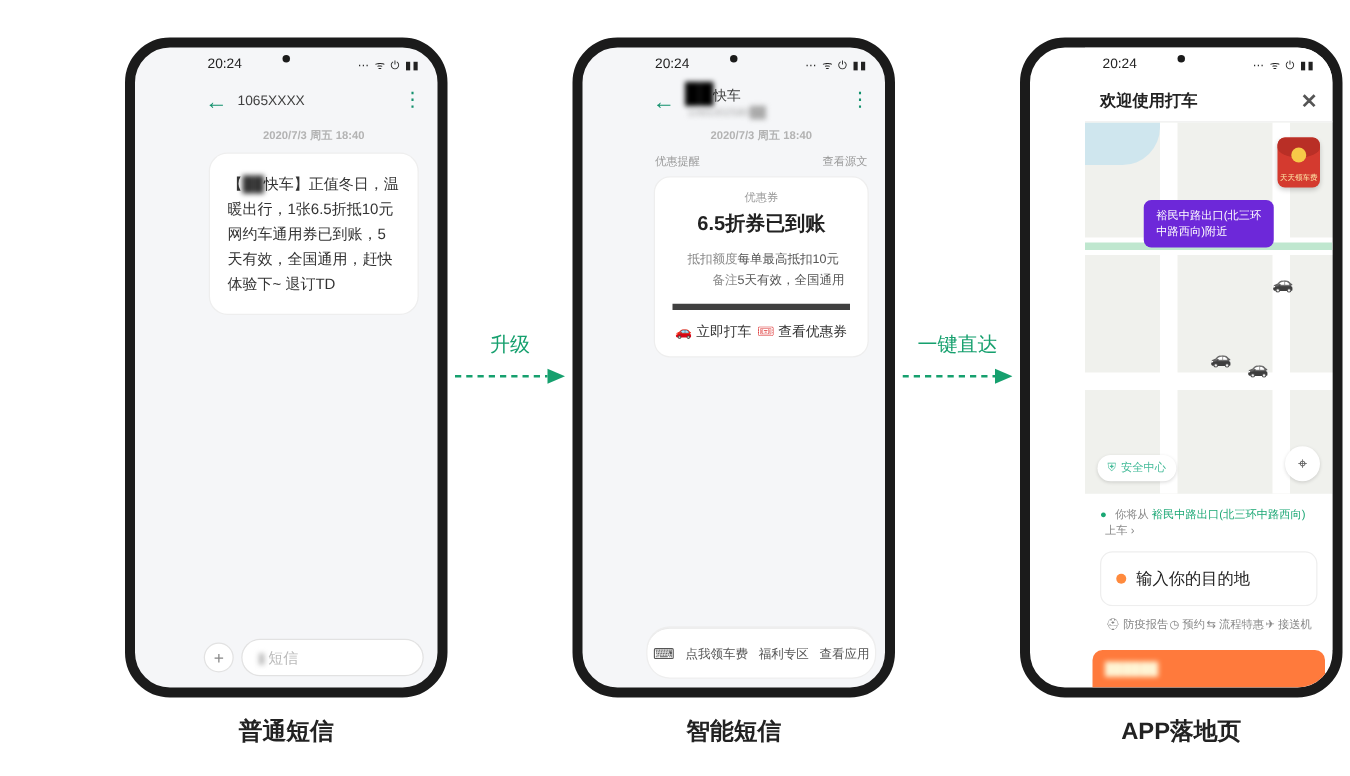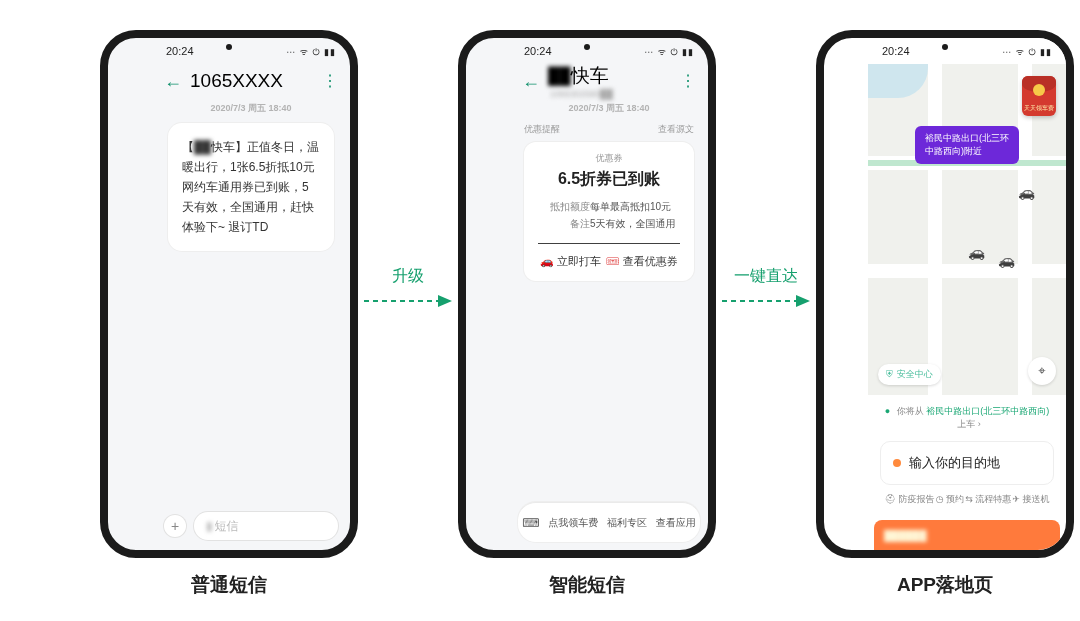--- a/index.html
+++ b/index.html
@@ -22,21 +22,21 @@
   .screen { position:absolute; inset:0; display:flex; flex-direction:column;padding-left:44px; }
 
   
   .status { height:26px; display:flex; align-items:center; justify-content:space-between;
             padding:0 14px; font-size:11px; color:#222; background:transparent; }
   .status .right { letter-spacing:1px; font-size:9px; color:#222; }
 
   
   .hdr { height:34px; display:flex; align-items:center; padding:0 12px; gap:8px; }
   .back-arrow { color:#14926e; font-size:18px; font-weight:bold; }
-  .hdr .title { font-size:19px; color:#000000; }
+  .hdr .title { font-size:11px; color:#404040; }
   .hdr .sub  { font-size:9px; color:#aaa; margin-left:2px; }
   .dots { margin-left:auto; color:#14926e; font-size:16px; line-height:10px; }
 
   .timestamp { text-align:center; font-size:9px; color:#b3b3b3; margin:4px 0 8px;font-weight:bold; }
 
   
   .bubble { margin:0 16px; background:#fff; border-radius:14px; padding:14px 14px;
             font-size:12px; line-height:20px; color:#333; box-shadow:0 0 0 1px #eee; }
   .blur { filter: blur(2px); display:inline-block; }
 
@@ -54,21 +54,21 @@
   .tagrow { display:flex; justify-content:space-between; margin:0 14px 6px;
             font-size:9px; color:#9a9a9a; }
   .smart-card { margin:0 14px; background:#fff; border-radius:12px; padding:10px 14px 12px;
                 box-shadow:0 0 0 1px #eee; }
   .smart-card .pill { text-align:center; font-size:9px; color:#999; }
   .smart-card .headline { text-align:center; font-size:16px; font-weight:600;
                           color:#222; margin:4px 0 10px; }
   .kv { display:flex; font-size:10px; color:#555; margin:3px 0; }
   .kv .k { width:52px; color:#888; text-align:right; margin-right:0; }
   .smart-actions { display:flex; justify-content:space-around; margin-top:12px;
-                   border-top:1px solid #404040; padding-top:10px; font-size:11px;
+                   border-top:5px solid #404040; padding-top:10px; font-size:11px;
                    color:#333; }
   .car-emoji { color:#d33; margin-right:3px; }
   .coupon-emoji { color:#d33; margin-right:3px; }
 
   
   .toolbar2 { margin-top:auto; margin-bottom:8px; background:#fff;
               border-top:1px solid #eaeaea; height:40px;
               display:flex; align-items:center; justify-content:space-around;
               font-size:10px; color:#555; border-radius:18px;
               margin-left:8px; margin-right:8px; box-shadow:0 0 0 1px #eee; }
@@ -97,21 +97,21 @@
   .red-env .lbl { position:absolute; bottom:3px; left:0; right:0; text-align:center;
                   color:#ffe9a8; font-size:6px; }
   .car { position:absolute; font-size:14px; filter:grayscale(1) brightness(1.2); }
   .shield-chip { position:absolute; left:10px; bottom:10px; background:#fff;
                  border-radius:14px; padding:4px 8px; font-size:9px; color:#4b9;
                  box-shadow:0 1px 3px rgba(0,0,0,.15); display:flex; align-items:center; gap:4px;}
   .locate-btn { position:absolute; right:10px; bottom:10px; width:28px; height:28px;
                 background:#fff; border-radius:50%; box-shadow:0 1px 3px rgba(0,0,0,.15);
                 display:flex; align-items:center; justify-content:center; font-size:13px; color:#555;}
 
-  .dest-panel { background:#fff; padding:10px 12px 8px; font-size:10px;text-align:center; }
+  .dest-panel { background:#fff; padding:10px 12px 8px; font-size:10px; }
   .from-line { color:#888; font-size:9px; margin-bottom:10px; }
   .from-line .hl { color:#1aa774; }
   .dest-box { border:1px solid #eee; border-radius:10px; padding:12px 12px;
               display:flex; align-items:center; gap:8px; font-size:13px; color:#222; font-weight:500;}
   .orange-dot { width:8px; height:8px; background:#ff8a3d; border-radius:50%; }
   .bottom-nav3 { display:flex; justify-content:space-around; align-items:center;
                  padding:8px 4px 6px; font-size:9px; color:#888; background:#fff;}
   .promo-strip { height:30px; background:#ff7a3c; border-radius:8px 8px 0 0;
                  margin:0 6px; position:relative; color:#fff6d6; font-size:10px;
                  display:flex; align-items:center; padding-left:10px; }
@@ -218,20 +218,24 @@
       <polygon points="74,3 88,9 74,15" fill="#16a06e"></polygon>
     </svg>
   </div>
 
   <div class="phone" style="left:816px; top:30px; background:#fff;">
     <div class="screen">
       <div class="status" style="background:#fff;">
         <span>20:24</span>
         <span class="right">⋯ ᯤ ⏻ ▮▮</span>
       </div>
+      <div class="app-hdr">
+        <span>欢迎使用打车</span>
+        <span class="x">✕</span>
+      </div>
       <div class="map">
         <div class="water" style="top:0;left:0;width:60px;height:34px;border-radius:0 0 30px 0;"></div>
         <div class="road-h" style="top:92px;"></div>
         <div class="road-h" style="top:200px;"></div>
         <div class="road-v" style="left:60px;"></div>
         <div class="road-v" style="left:150px;"></div>
         <div class="green-road" style="top:96px;left:0;right:0;height:6px;"></div>
         <div class="map-pill">
           <div>裕民中路出口(北三环</div>
           <div>中路西向)附近</div>

